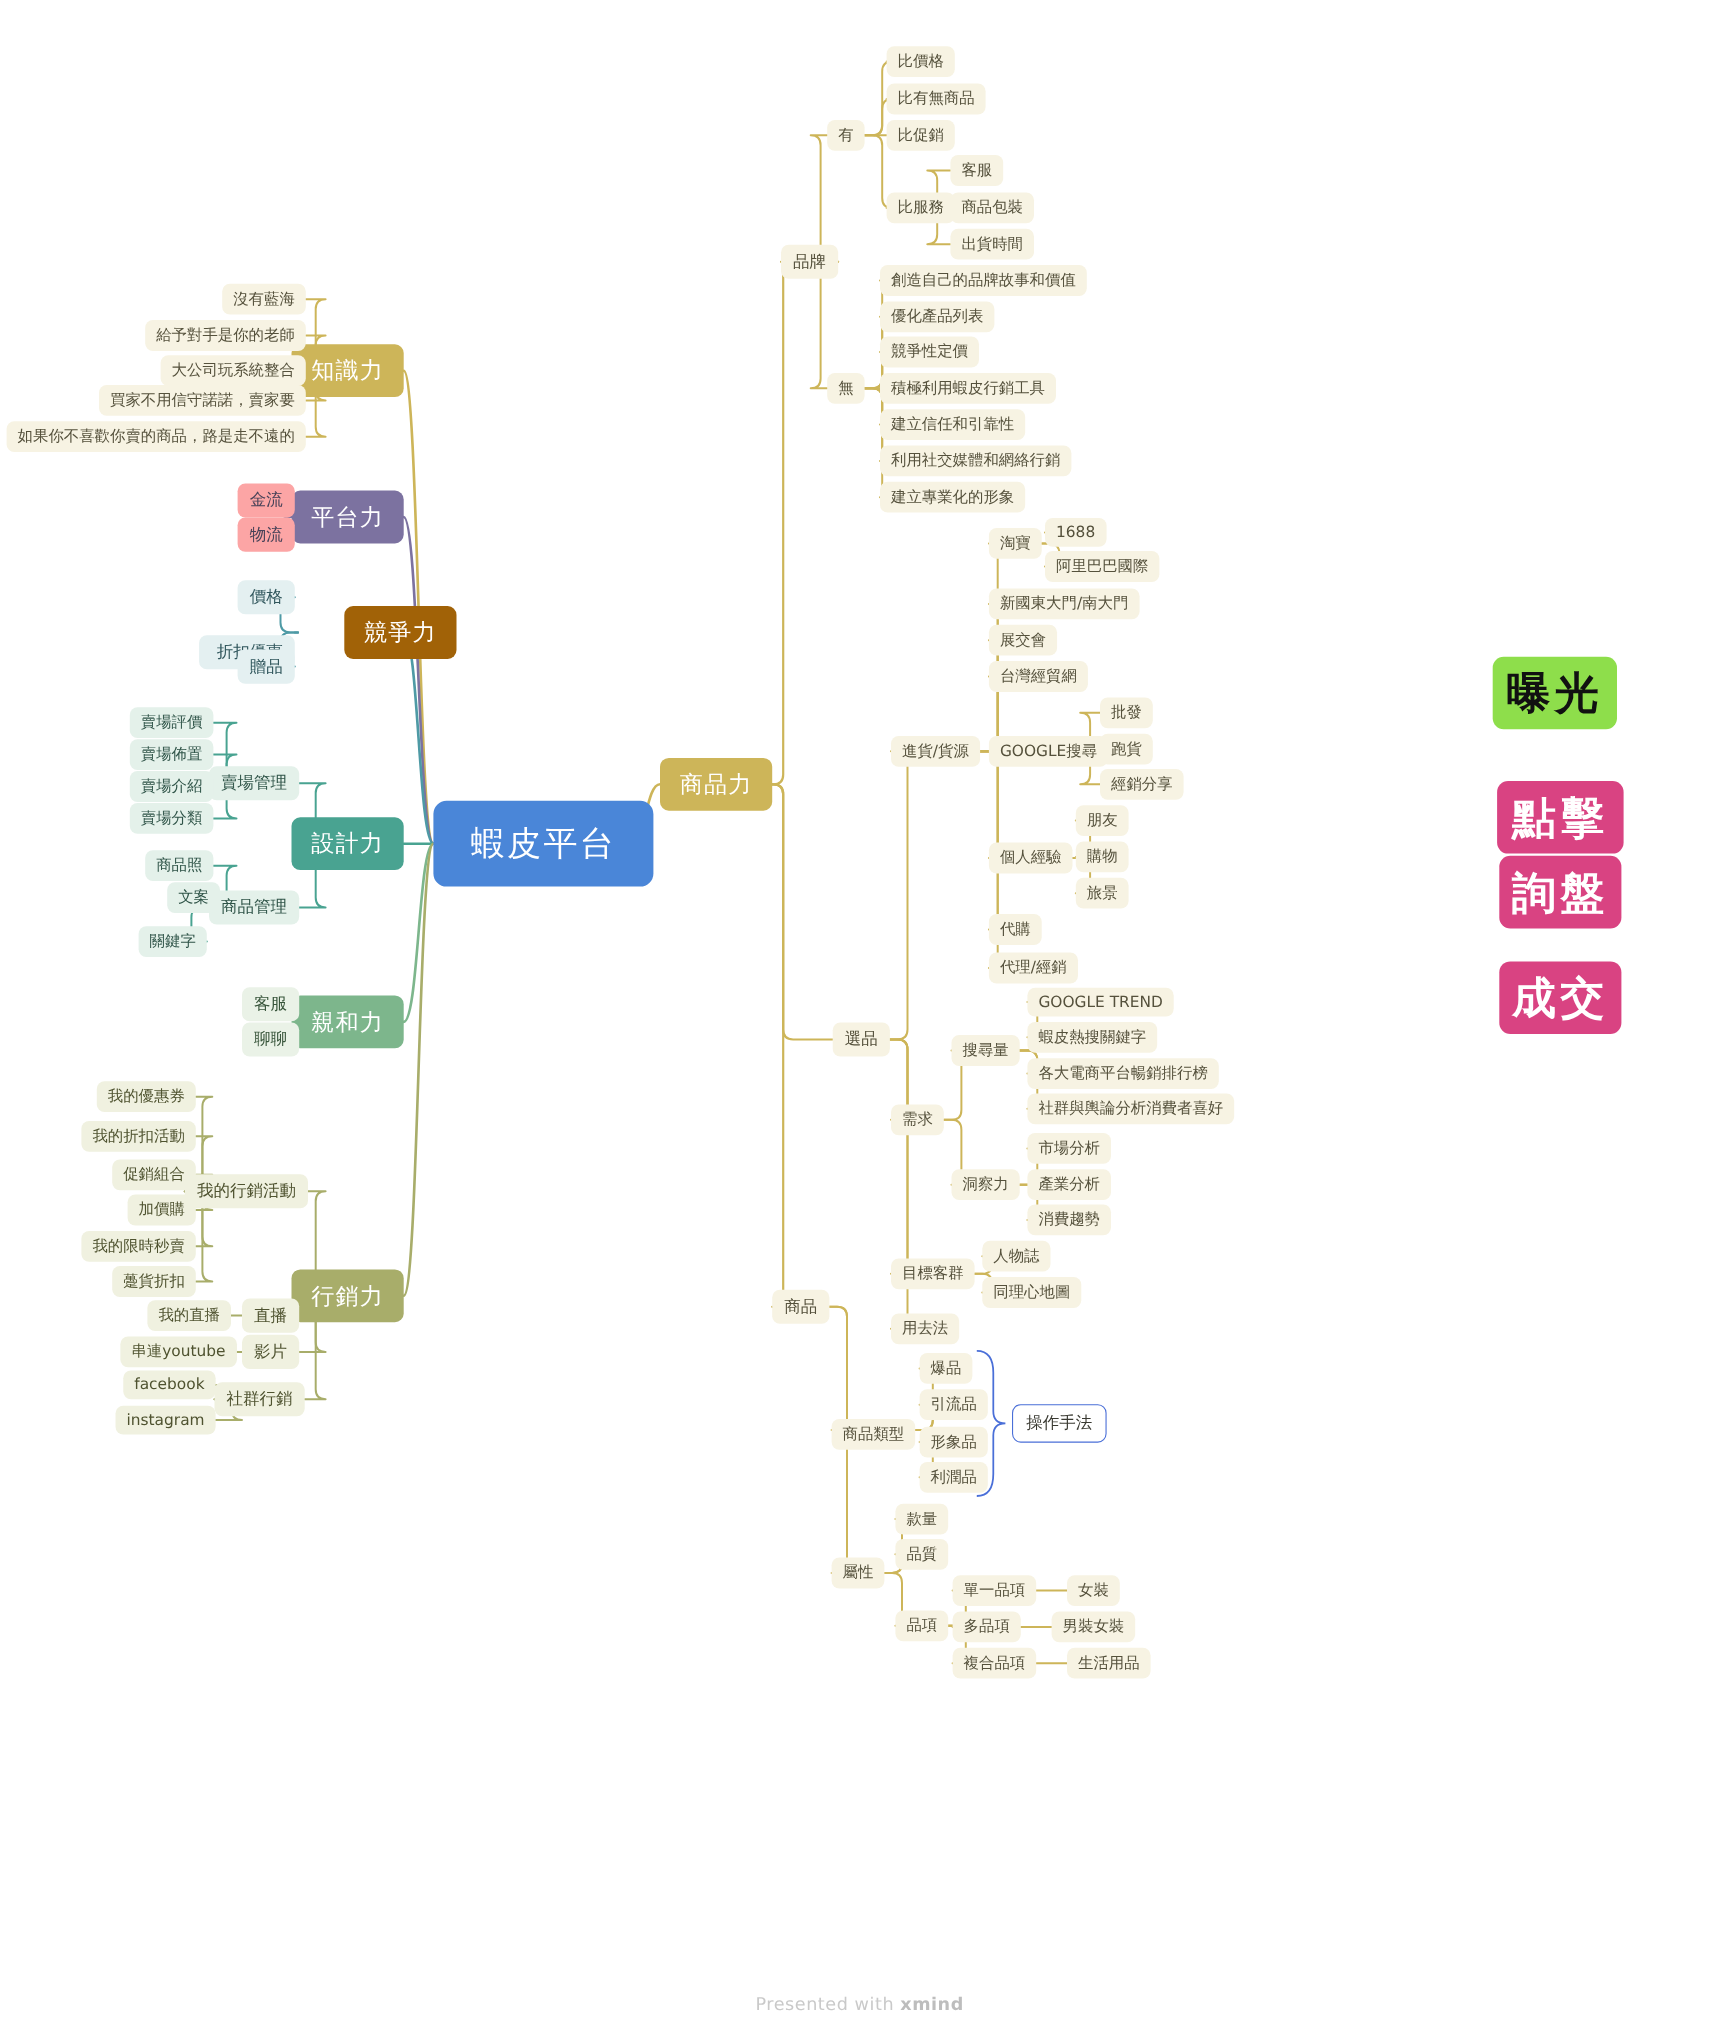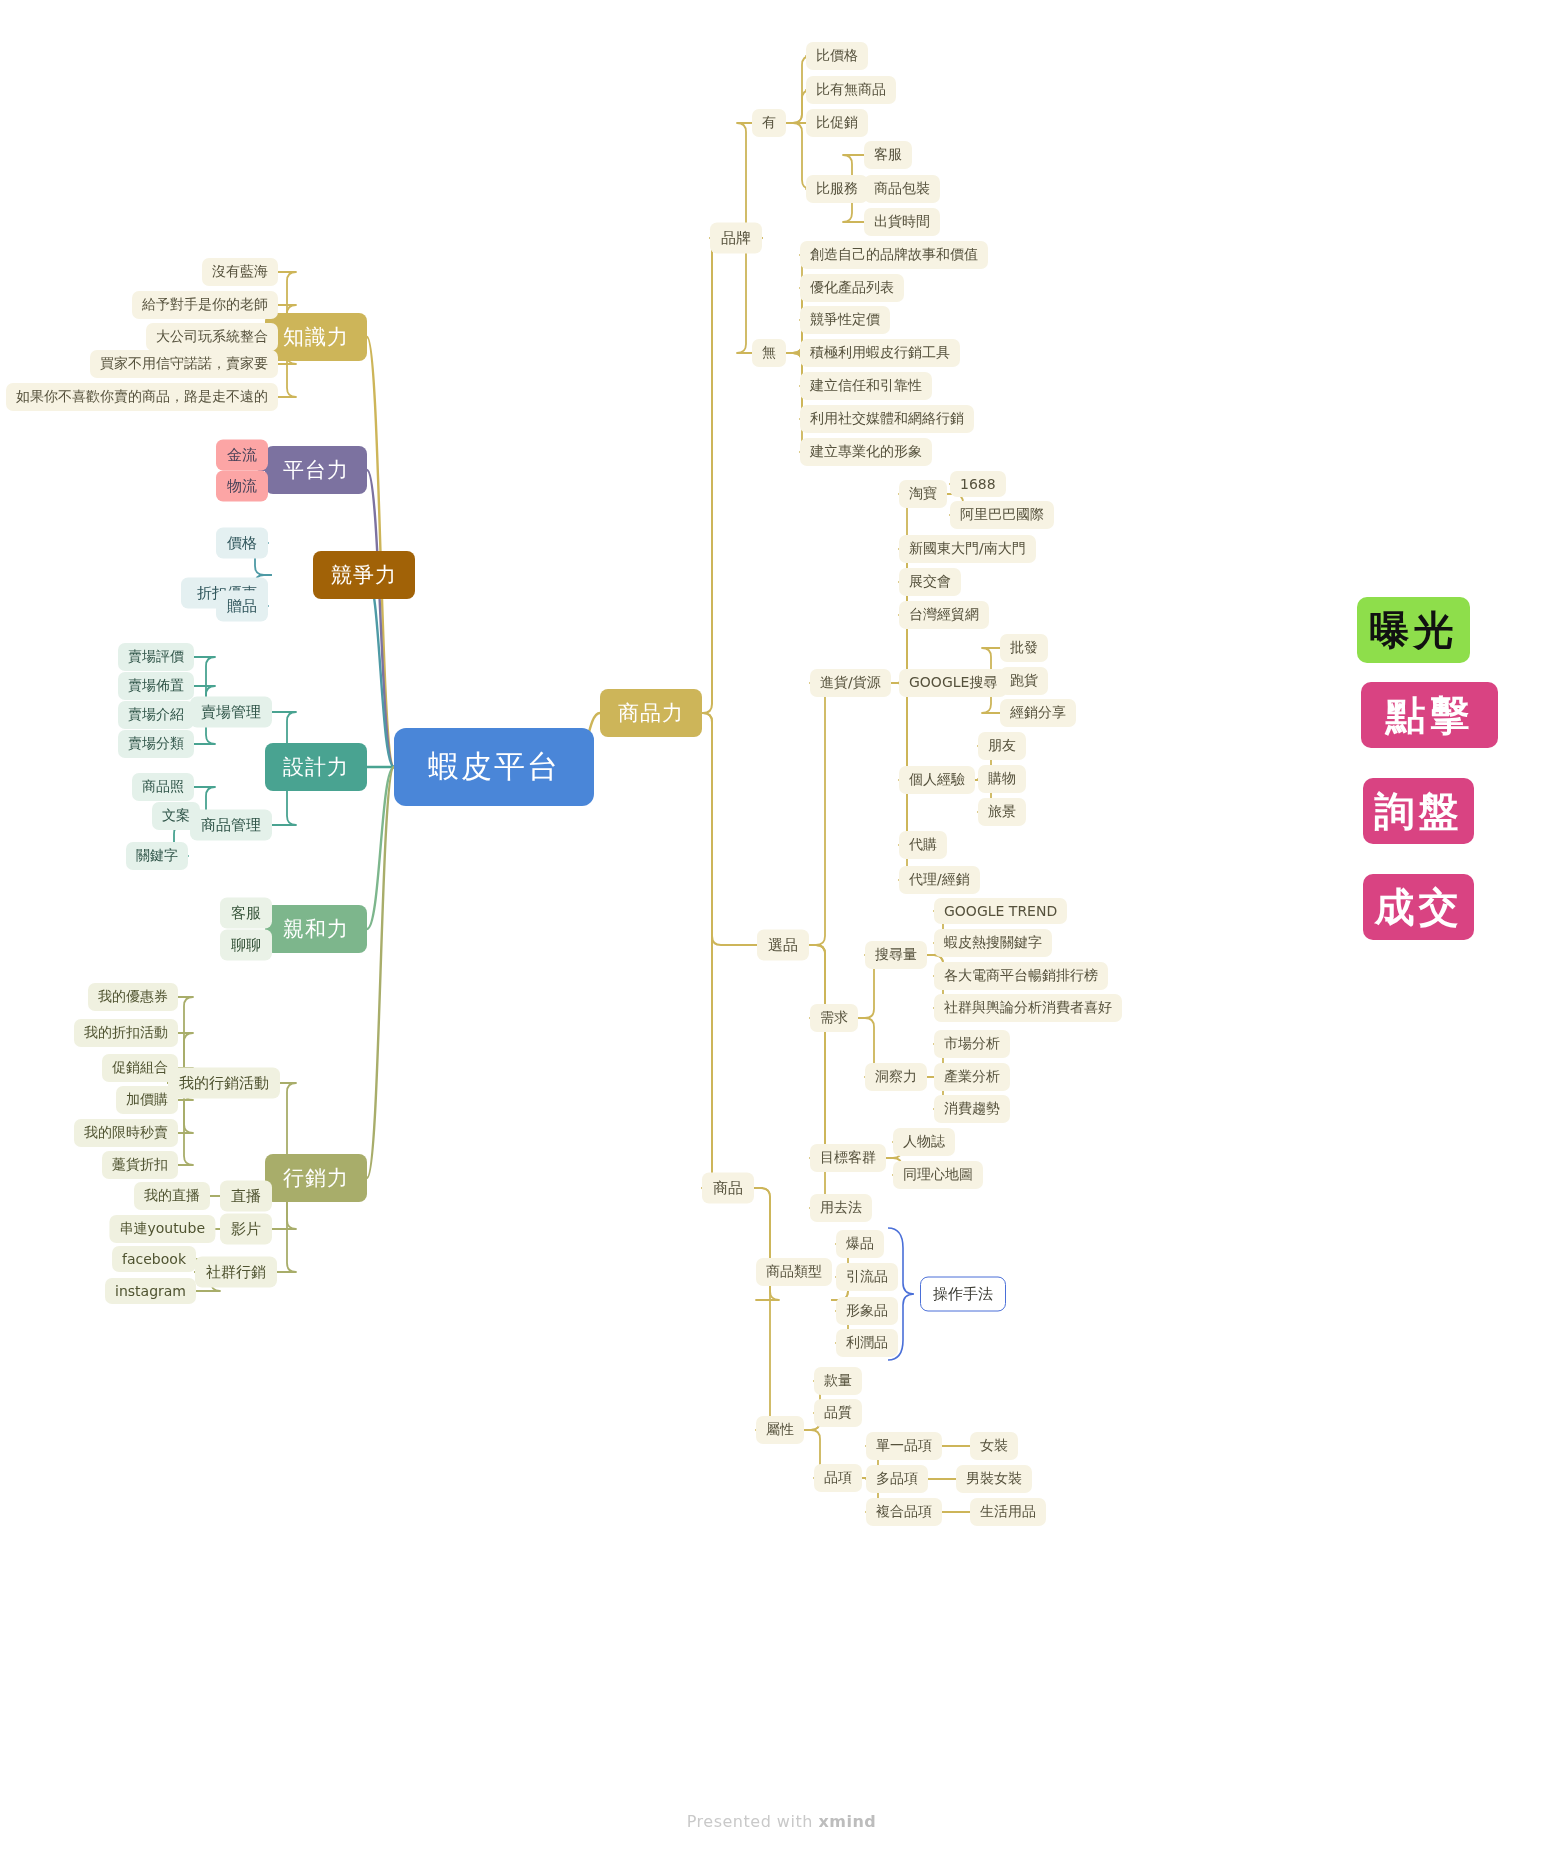--- a/index.html
+++ b/index.html
@@ -450,21 +450,21 @@
     </div>
     <div class="node sub t-yellow small" style="top: 1142px; left: 893px;">
       <span>人物誌</span>
     </div>
     <div class="node sub t-yellow small" style="top: 1175px; left: 893px;">
       <span>同理心地圖</span>
     </div>
     <div class="node sub t-yellow small" style="top: 1208px; left: 810px;">
       <span>用去法</span>
     </div>
-    <div class="node sub t-yellow small" style="top: 1272px; left: 756px; justify-content: flex-end;">
+    <div class="node sub t-yellow small" style="top: 1304px; left: 756px; justify-content: flex-end;">
       <span>商品類型</span>
     </div>
     <div class="node sub t-yellow small" style="top: 1244px; left: 836px;">
       <span>爆品</span>
     </div>
     <div class="node sub t-yellow small" style="top: 1277px; left: 836px;">
       <span>引流品</span>
     </div>
     <div class="node sub t-yellow small" style="top: 1311px; left: 836px;">
       <span>形象品</span>
@@ -499,21 +499,21 @@
     </div>
     <div class="node sub t-yellow small" style="top: 1512px; left: 866px;">
       <span>複合品項</span>
     </div>
     <div class="node sub t-yellow small" style="top: 1512px; left: 970px;">
       <span>生活用品</span>
     </div>
     <div class="legend lg-green" style="left: 1357px; top: 597px; width: 113px; height: 66px;">
       <span>曝光</span>
     </div>
-    <div class="legend lg-pink" style="left: 1361px; top: 682px; width: 137px; height: 66px;">
+    <div class="legend lg-pink" style="left: 1361px; top: 710px; width: 115px; height: 66px;">
       <span>點擊</span>
     </div>
     <div class="legend lg-pink" style="left: 1363px; top: 778px; width: 111px; height: 66px;">
       <span>詢盤</span>
     </div>
     <div class="legend lg-pink" style="left: 1363px; top: 874px; width: 111px; height: 66px;">
       <span>成交</span>
     </div>
   </div>
 

